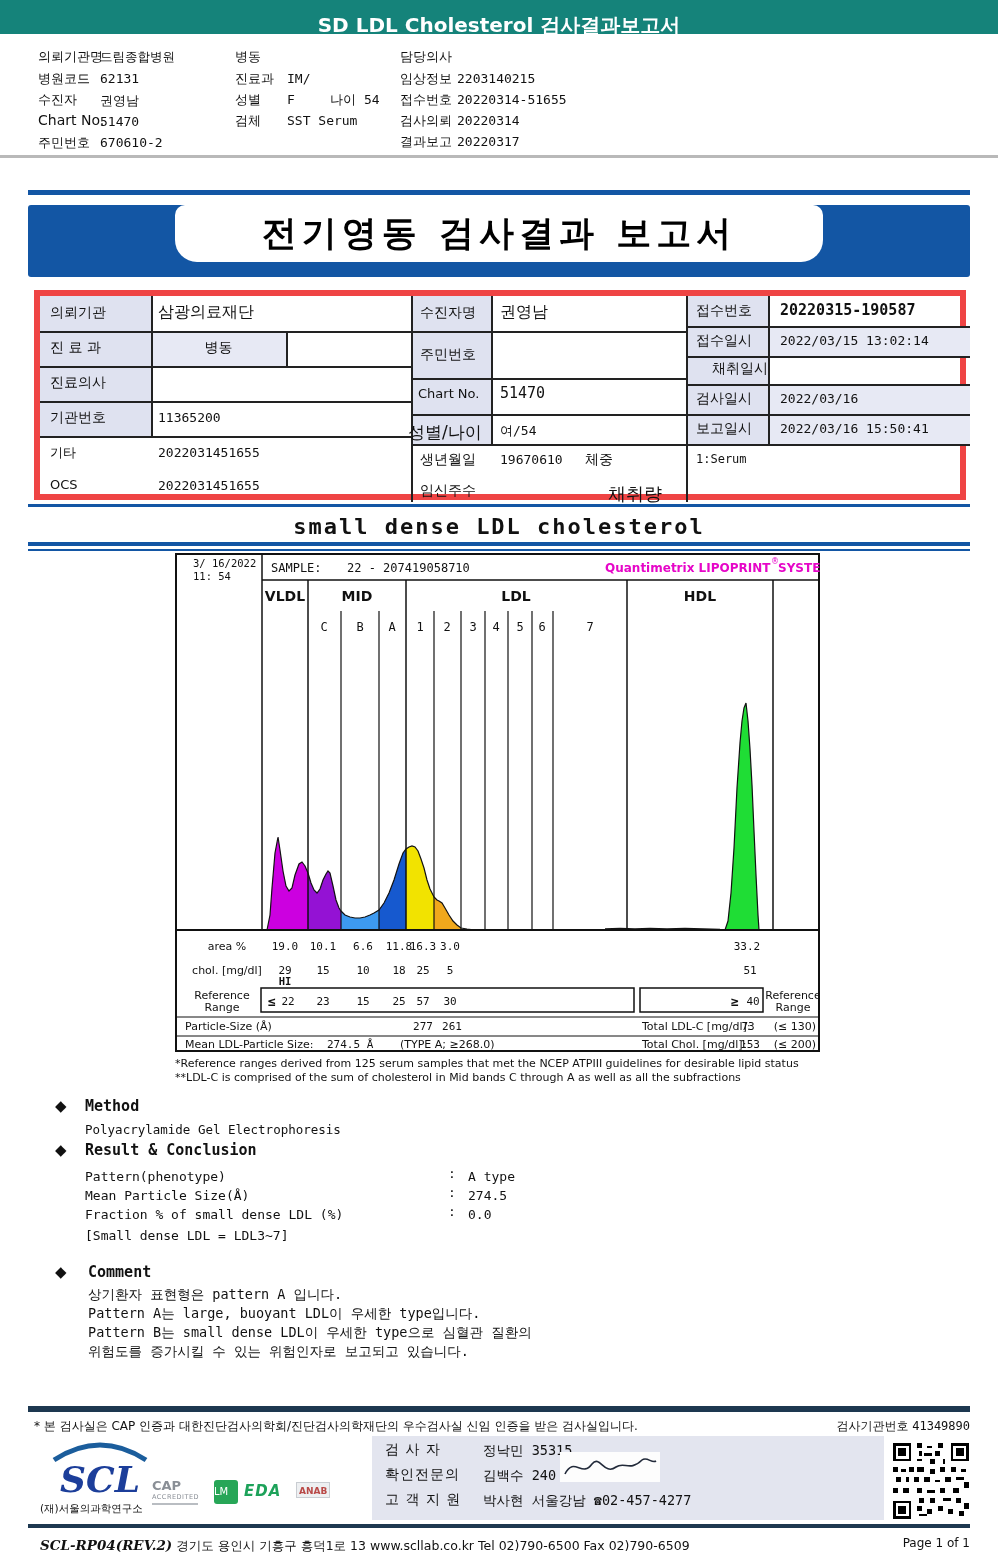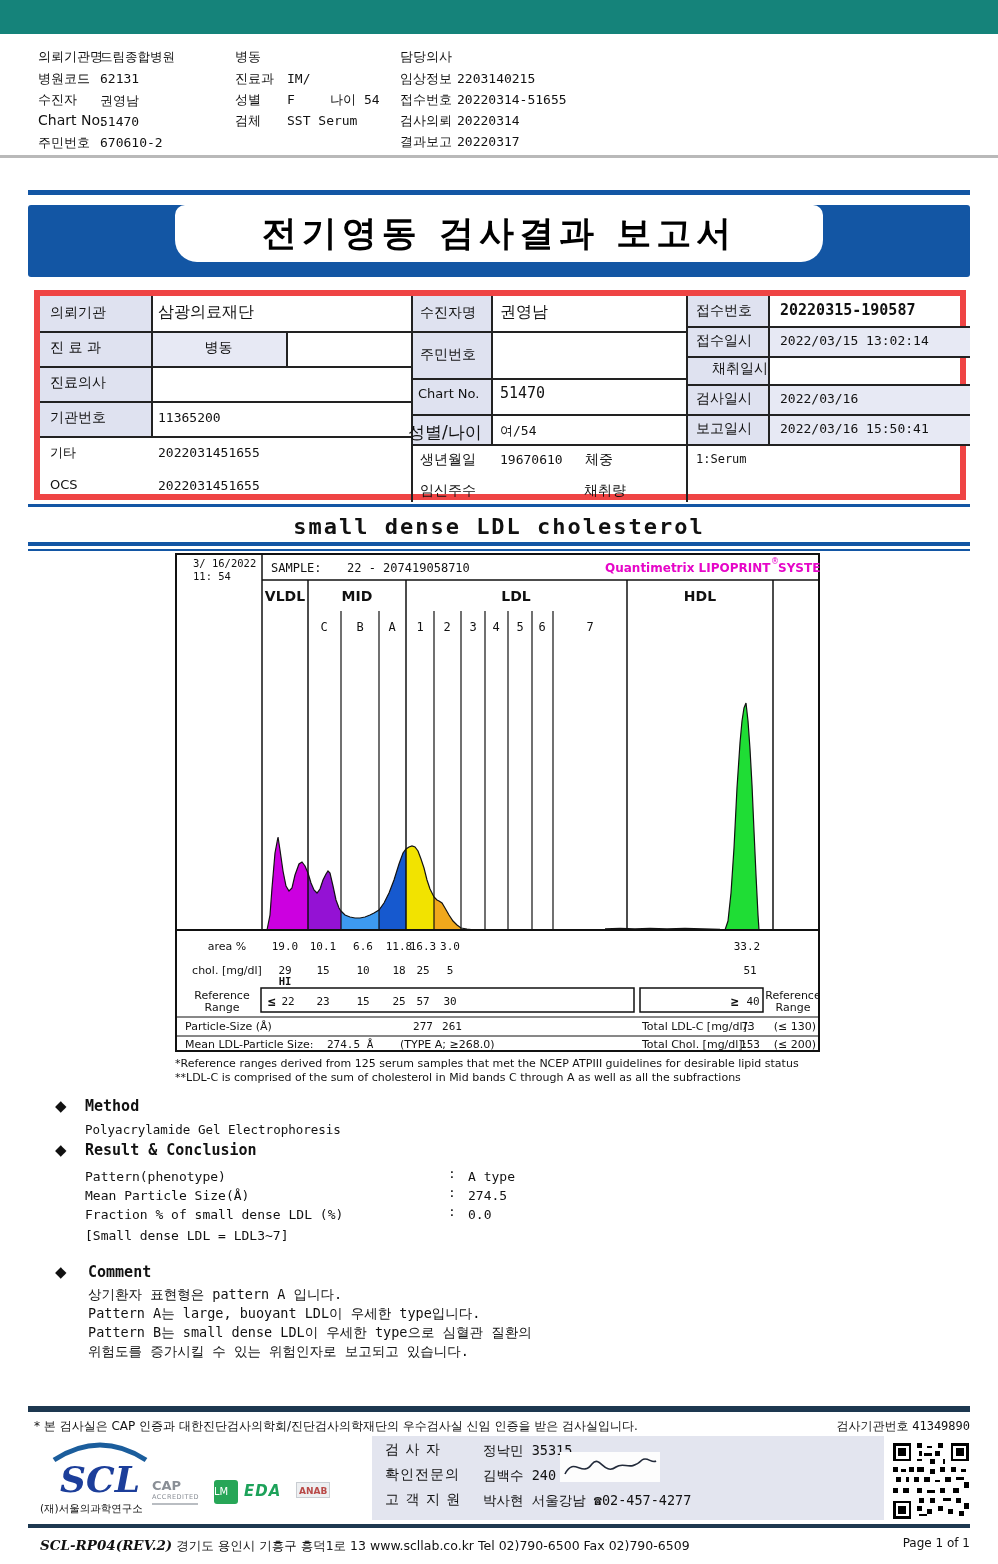--- a/index.html
+++ b/index.html
@@ -17,20 +17,21 @@
   .b{font-weight:bold;} .mid{text-anchor:middle;} .enda{text-anchor:end;}
   .mag{fill:#e606c8;font-family:"DejaVu Sans","Liberation Sans",sans-serif;}
   .mono{font-family:"DejaVu Sans Mono","Liberation Mono",monospace;}
 </style>
 </head>
 <body>
 
 <div class="page">
 
   <div class="abs" style="left:0;top:8;width:998px;height:34px;background:#15837a;"></div>
+  <div class="abs" style="left:0;top:12px;width:998px;text-align:center;color:#fff;font-size:20px;font-weight:bold;">SD LDL Cholesterol 검사결과보고서</div>
 
   <div class="abs lbl" style="left:38px;top:48px;">의뢰기관명</div>
   <div class="abs val" style="left:100px;top:49px;font-size:12.5px;">드림종합병원</div>
   <div class="abs lbl" style="left:38px;top:70px;">병원코드</div>
   <div class="abs val" style="left:100px;top:71px;">62131</div>
   <div class="abs lbl" style="left:38px;top:91px;">수진자</div>
   <div class="abs val" style="left:100px;top:92px;">권영남</div>
   <div class="abs lbl" style="left:38px;top:112px;font-size:14px;">Chart No.</div>
   <div class="abs val" style="left:100px;top:114px;">51470</div>
   <div class="abs lbl" style="left:38px;top:134px;">주민번호</div>
@@ -120,21 +121,21 @@
     <div class="abs val" style="left:460px;top:6px;font-size:16px;">권영남</div>
     <div class="abs lbl" style="left:380px;top:50px;font-size:14px;">주민번호</div>
     <div class="abs lbl" style="left:378px;top:90px;font-size:13px;">Chart No.</div>
     <div class="abs val" style="left:460px;top:88px;font-size:15px;">51470</div>
     <div class="abs lbl" style="left:368px;top:125px;font-size:17px;">성별/나이</div>
     <div class="abs val" style="left:460px;top:126px;">여/54</div>
     <div class="abs lbl" style="left:380px;top:155px;font-size:14px;">생년월일</div>
     <div class="abs val" style="left:460px;top:156px;">19670610</div>
     <div class="abs lbl" style="left:545px;top:155px;font-size:14px;">체중</div>
     <div class="abs lbl" style="left:380px;top:186px;font-size:14px;">임신주수</div>
-    <div class="abs lbl" style="left:544px;top:186px;font-size:14px;">채취량</div>
+    <div class="abs lbl" style="left:568px;top:186px;font-size:18px;">채취량</div>
 
     <div class="abs lbl" style="left:656px;top:6px;font-size:14px;">접수번호</div>
     <div class="abs val b" style="left:740px;top:5px;font-size:15px;">20220315-190587</div>
     <div class="abs lbl" style="left:656px;top:36px;font-size:14px;">접수일시</div>
     <div class="abs val" style="left:740px;top:37px;">2022/03/15 13:02:14</div>
     <div class="abs lbl" style="left:672px;top:64px;font-size:14px;">채취일시</div>
     <div class="abs lbl" style="left:656px;top:94px;font-size:14px;">검사일시</div>
     <div class="abs val" style="left:740px;top:95px;">2022/03/16</div>
     <div class="abs lbl" style="left:656px;top:124px;font-size:14px;">보고일시</div>
     <div class="abs val" style="left:740px;top:125px;">2022/03/16 15:50:41</div>

